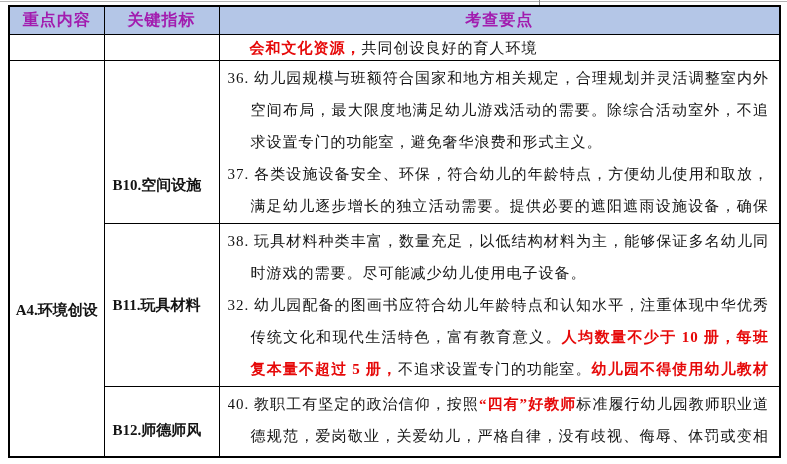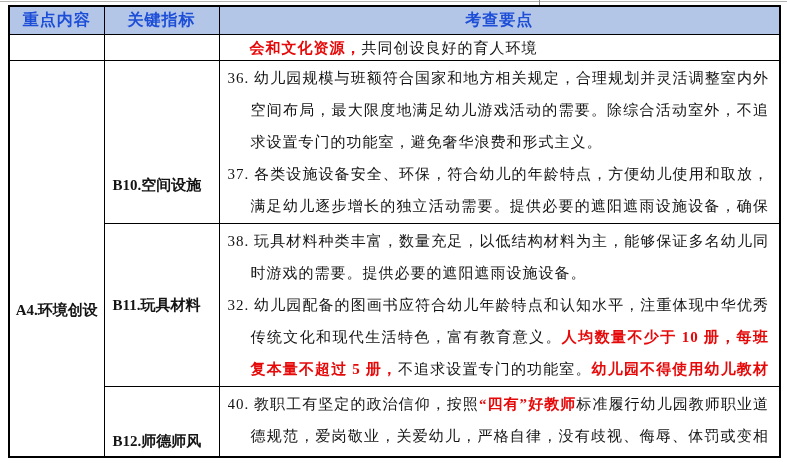--- a/index.html
+++ b/index.html
@@ -17,38 +17,38 @@
   table.eval{
     position:absolute;left:8px;top:5px;width:771px;
     border-collapse:collapse;table-layout:fixed;
     border:2px solid var(--border);
   }
   td,th{border:1px solid var(--border);padding:0;overflow:hidden;}
 
   th.hdr{
     background:var(--header-bg);
     height:27px;
-    font-size:16px;font-weight:bold;color:#1d4ed8;
+    font-size:16px;font-weight:bold;color:#a21caf;
     text-align:center;vertical-align:middle;
     letter-spacing:1px;
   }
 
   
   td.content-cell{
     text-align:center;vertical-align:middle;
     font-weight:bold;font-size:15px;
     padding-top:104px;
   }
   td.indicator-cell{
     font-weight:bold;font-size:15px;
     padding-left:8px;text-align:left;
   }
   td.ind-b10{vertical-align:bottom;padding-bottom:28px;margin-top:11px;}
   td.ind-b11{vertical-align:middle;}
-  td.ind-b12{vertical-align:bottom;padding-bottom:5px;}
+  td.ind-b12{vertical-align:bottom;padding-bottom:16px;}
 
   
   td.points-cell{vertical-align:top;padding:1px 10px 0 8px;margin-left:33px;}
   .points-box{overflow:hidden;}
   .box-carry{height:24px;}
   .box-b10{height:161px;}
   .box-b11{height:161px;}
   .box-b12{height:68px;}
   p.point{
     margin:0;
@@ -102,21 +102,21 @@
           <p class="point"><span class="seg">36. </span><span class="seg">幼儿园规模与班额符合国家和地方相关规定，合理规划并灵活调整室内外空间布局，最大限度地满足幼儿游戏活动的需要。除综合活动室外，不追求设置专门的功能室，避免奢华浪费和形式主义。</span></p>
           <p class="point"><span class="seg">37. </span><span class="seg">各类设施设备安全、环保，符合幼儿的年龄特点，方便幼儿使用和取放，满足幼儿逐步增长的独立活动需要。提供必要的遮阳遮雨设施设备，确保特殊天气条件下幼儿必要的户外活动能正常开展</span></p>
         </div>
       </td>
     </tr>
 
     <tr>
       <td class="indicator-cell ind-b11">B11.玩具材料</td>
       <td class="points-cell">
         <div class="points-box box-b11">
-          <p class="point"><span class="seg">38. </span><span class="seg">玩具材料种类丰富，数量充足，以低结构材料为主，能够保证多名幼儿同时游戏的需要。提供必要的遮阳遮雨设施设备。</span></p>
+          <p class="point"><span class="seg">38. </span><span class="seg">玩具材料种类丰富，数量充足，以低结构材料为主，能够保证多名幼儿同时游戏的需要。尽可能减少幼儿使用电子设备。</span></p>
           <p class="point"><span class="seg">32. </span><span class="seg">幼儿园配备的图画书应符合幼儿年龄特点和认知水平，注重体现中华优秀传统文化和现代生活特色，富有教育意义。</span><span class="seg red">人均数量不少于 10 册，每班复本量不超过 5 册，</span><span class="seg">不追求设置专门的功能室。</span><span class="seg red">幼儿园不得使用幼儿教材和境外课程，防止存在意识形态和宗教等渗透的图画书进入幼儿园</span></p>
         </div>
       </td>
     </tr>
 
     <tr>
       <td class="indicator-cell ind-b12">B12.师德师风</td>
       <td class="points-cell">
         <div class="points-box box-b12">
           <p class="point"><span class="seg">40. </span><span class="seg">教职工有坚定的政治信仰，按照</span><span class="seg red">“四有”好教师</span><span class="seg">标准履行幼儿园教师职业道德规范，爱岗敬业，关爱幼儿，严格自律，没有歧视、侮辱、体罚或变相体罚等有损幼儿身心健康的行为。</span></p>

